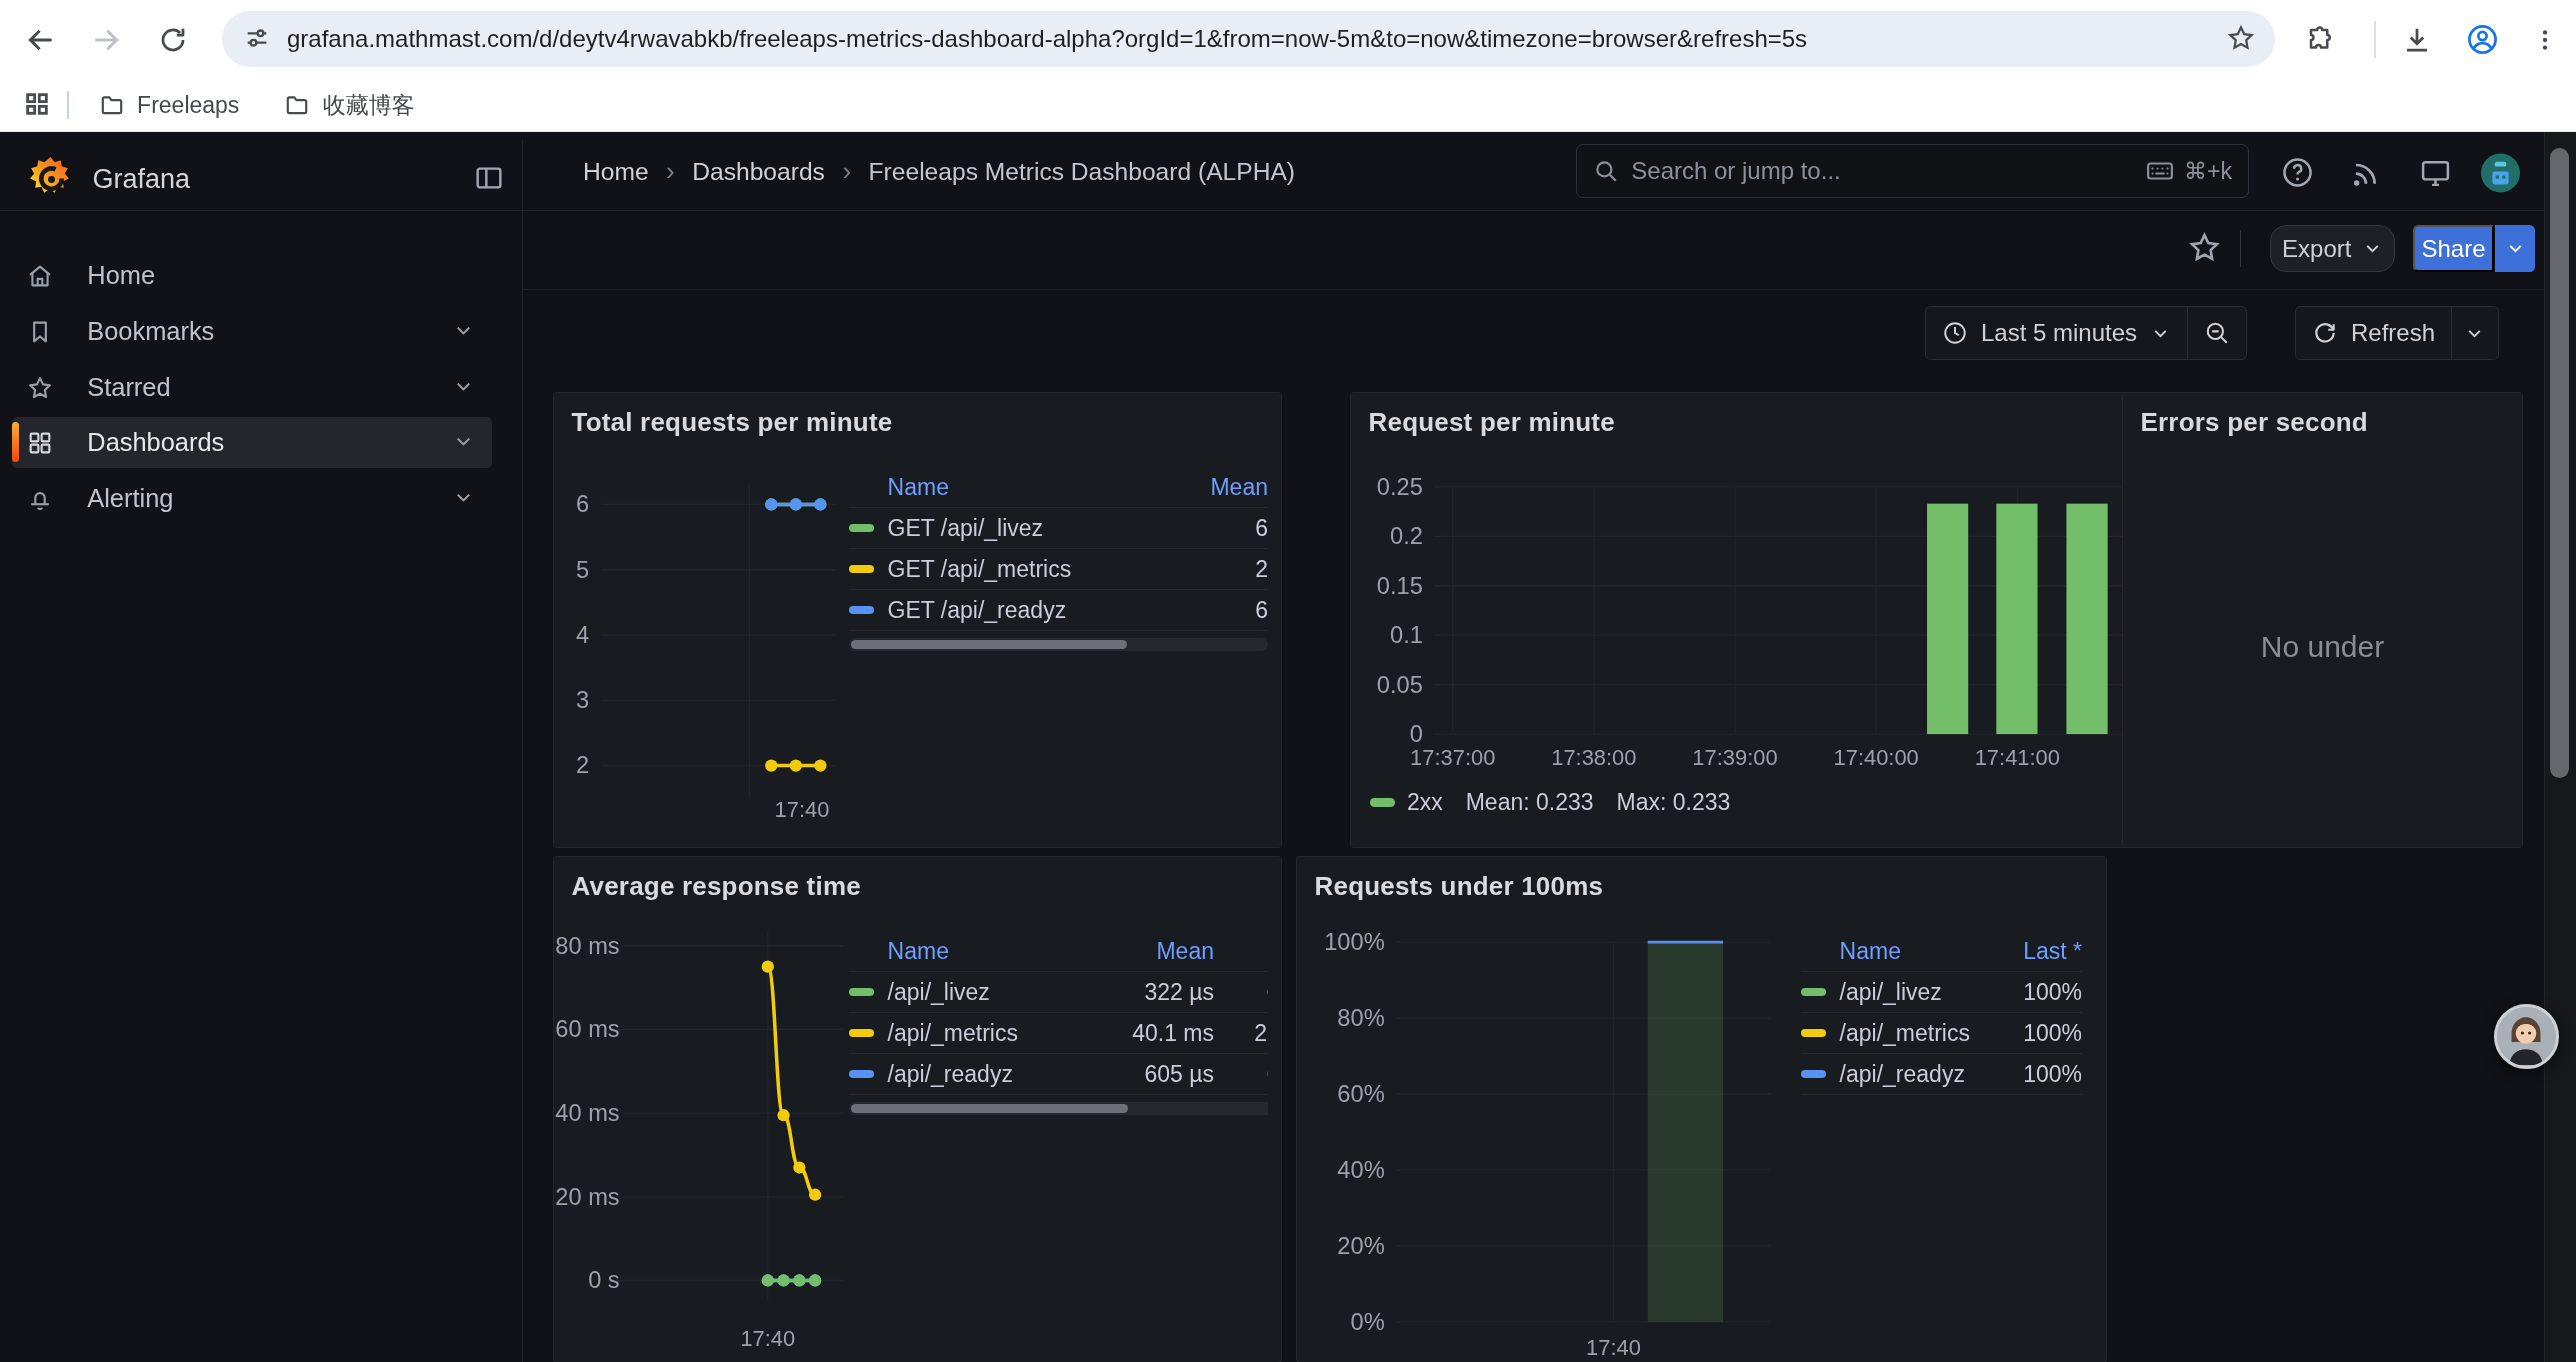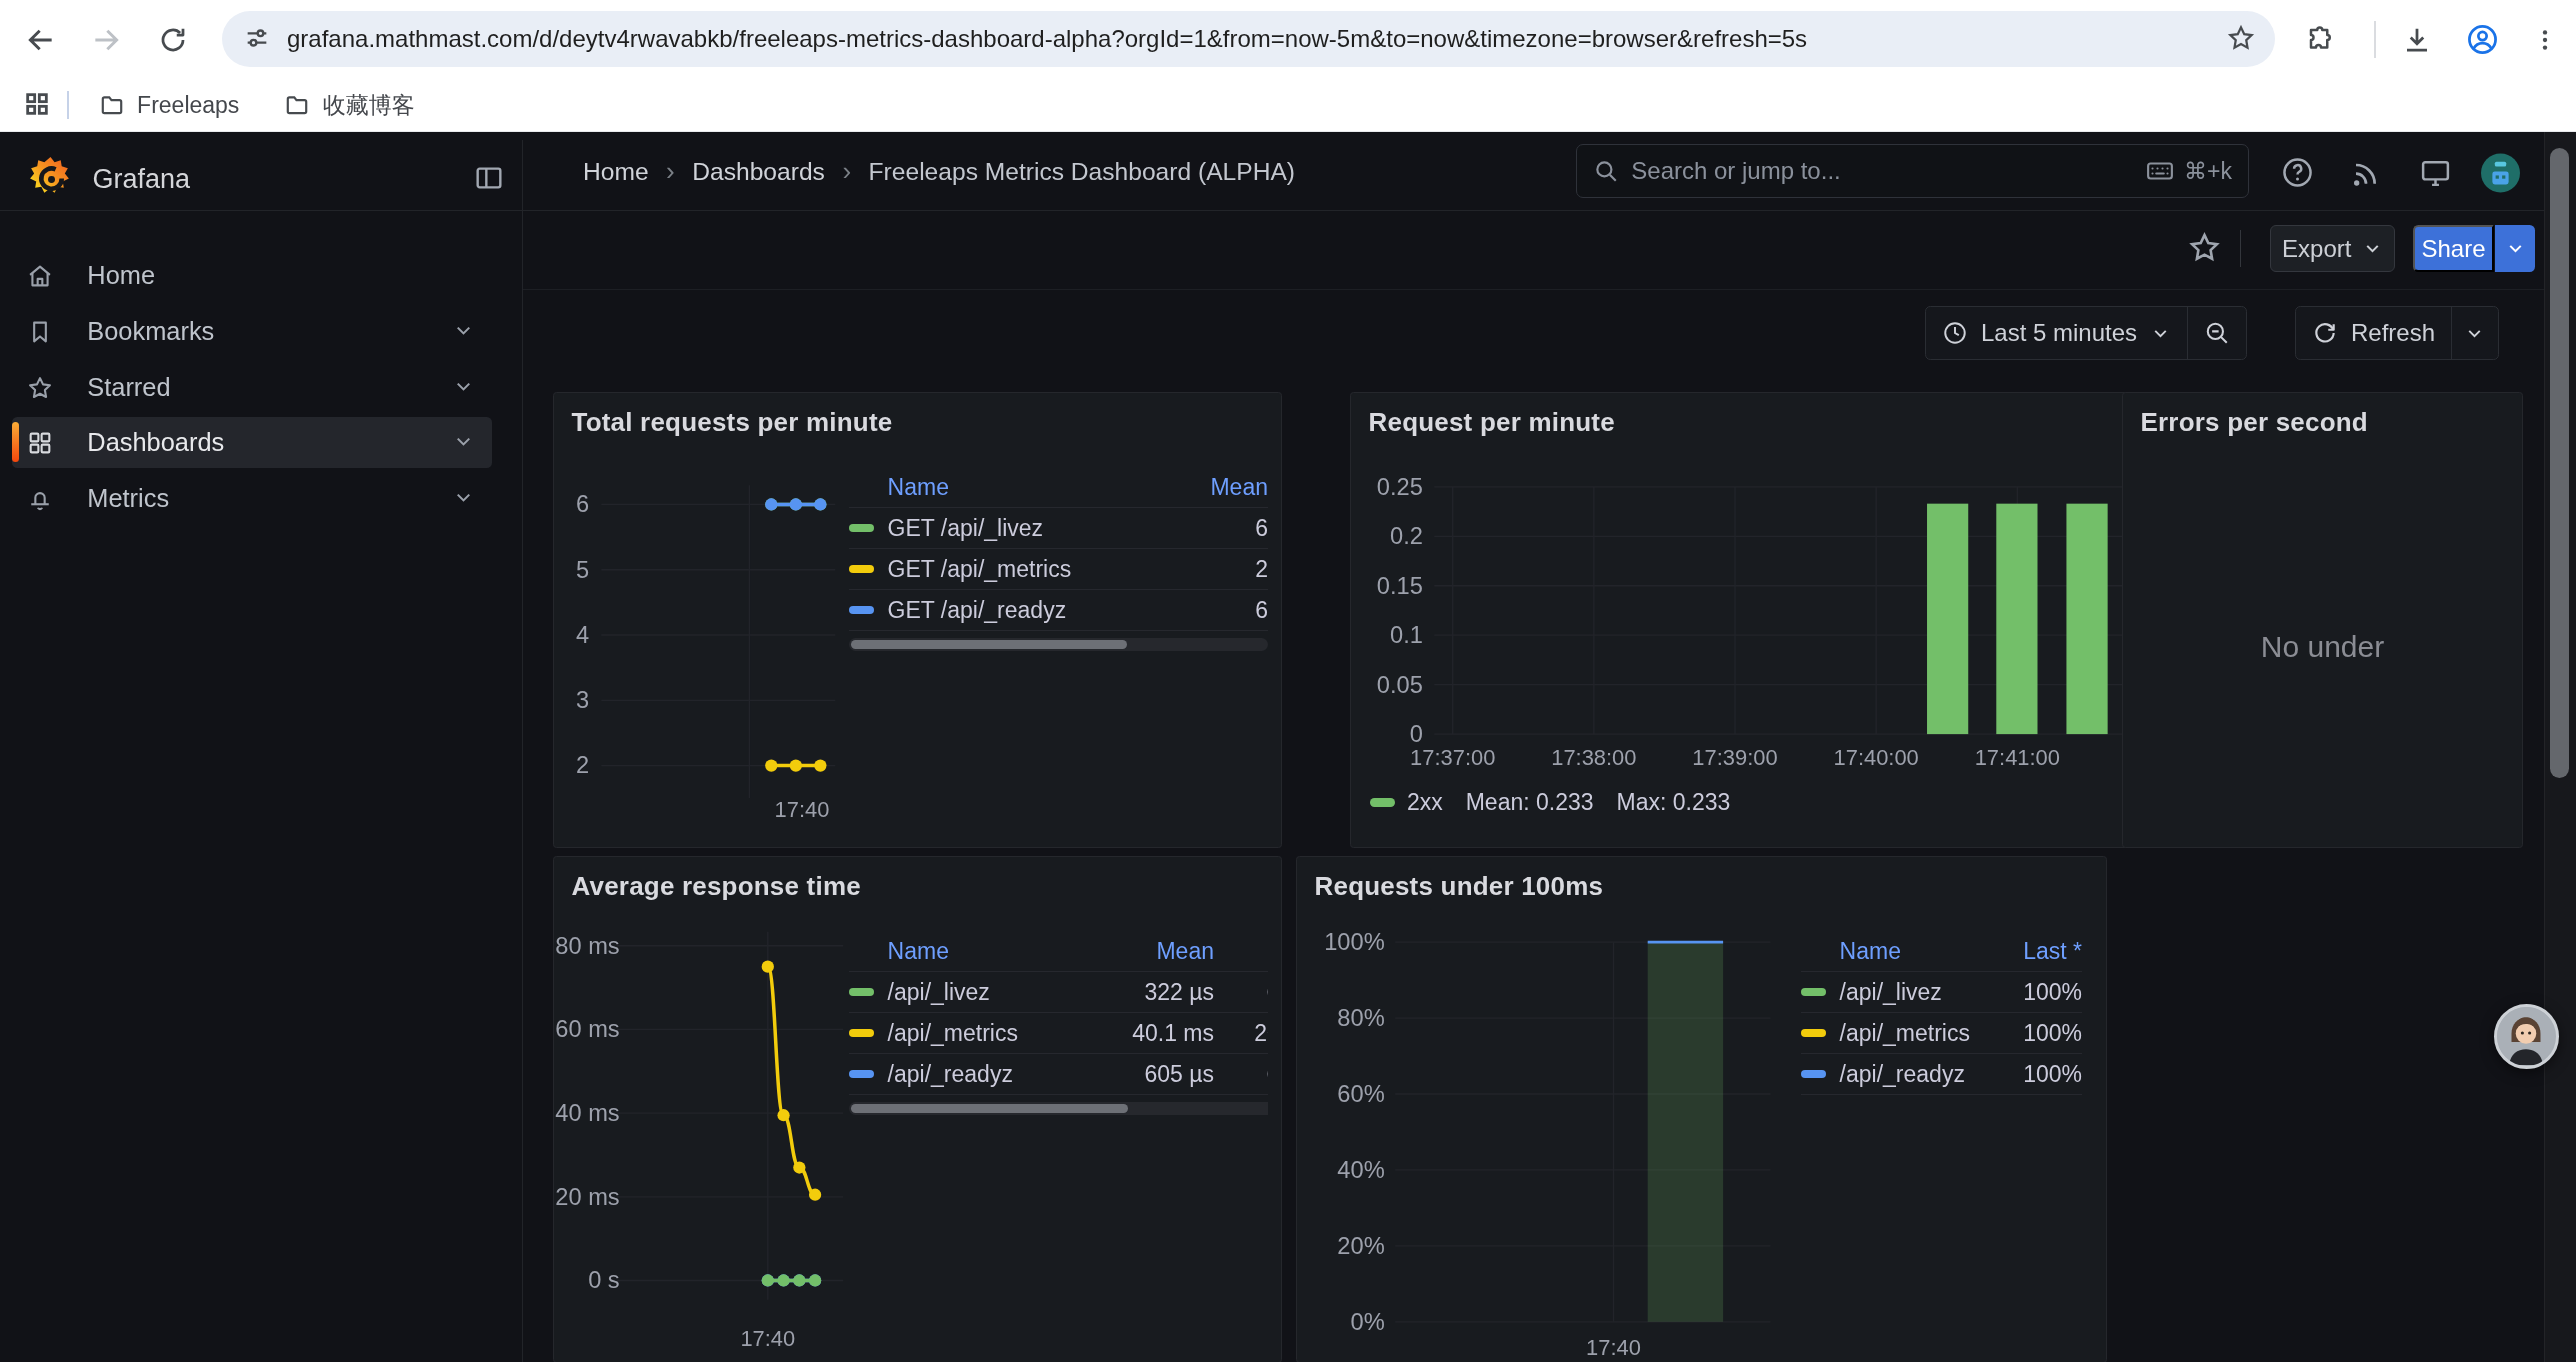--- a/index.html
+++ b/index.html
@@ -23,21 +23,21 @@
   #brand-label { font-size:27px; color:#D5D6DA; margin-left:17.5px; }
   #breadcrumb { position:absolute; left:583px; top:0; height:79px; display:flex; align-items:center; font-size:24.6px; }
   .crumb { color:#D0D3D9; } .crumb.dim { color:#C3C7CF; }
   .crumb-sep { color:#7b8087; margin:0 17.5px; font-size:26px; }
   #search-box { position:absolute; left:1576px; top:12.3px; width:673px; height:54px; background:#101216; border:0.9px solid #2f323a; border-radius:7px; display:flex; align-items:center; padding:0 16px; }
   #search-ph { color:#8b919c; font-size:24px; flex:1; margin-left:12.3px; }
   .kbd-hint { color:#8b919c; font-size:23px; display:flex; align-items:center; gap:8.8px; }
   .nav-right-ic { position:absolute; top:21px; width:39px; height:39px; display:flex; align-items:center; justify-content:center; }
 
   #subheader { position:absolute; left:523px; top:79px; width:2053px; height:79px; border-bottom:0.9px solid #1d1f24; }
-  .ghost-btn { position:absolute; height:47px; background:#1d2025; border:0.9px solid #34373e; border-radius:6px; color:#CDD0D6; font-size:24px; font-weight:500; display:flex; align-items:center; justify-content:center; gap:10.5px; }
+  .ghost-btn { position:absolute; height:47px; background:#1d2025; border:0.9px solid #34373e; border-radius:16px; color:#CDD0D6; font-size:24px; font-weight:500; display:flex; align-items:center; justify-content:center; gap:10.5px; }
   .blue-btn { position:absolute; height:47px; background:#3D71D9; border-radius:5.3px 0 0 5.3px; color:#fff; font-size:24px; font-weight:500; display:flex; align-items:center; justify-content:center; }
   .blue-btn-caret { position:absolute; height:47px; width:40px; background:#3D71D9; border-radius:0 5.3px 5.3px 0; border-left:0.9px solid rgba(17,18,23,.55); display:flex; align-items:center; justify-content:center; }
 
   
   .tool-group { position:absolute; height:54px; background:#15171c; border:0.9px solid #2a2d33; border-radius:5.3px; display:flex; align-items:center; color:#CFD2D9; font-size:24px; font-weight:500; }
   .tool-sect { display:flex; align-items:center; gap:13px; padding:0 16px; height:100%; }
   .tool-sep { width:0.9px; height:100%; background:#2a2d33; }
 
   
   #sidebar { position:absolute; left:0; top:79px; width:523px; height:1152px; border-right:0.9px solid #222429; }
@@ -291,21 +291,21 @@
           </svg></span>
       </div>
       <div class="side-item" style="top: 262px;">
         <span class="side-ic">
           <svg width="28" height="28" viewBox="0 0 24 24" fill="none" stroke="#9aa0aa" stroke-width="1.8" stroke-linejoin="round">
             <path d="M8 16.5V11a4 4 0 0 1 8 0v5.5"></path>
             <path d="M4.5 16.5h15"></path>
             <path d="M10.3 19.5a1.8 1.8 0 0 0 3.4 0"></path>
           </svg>
         </span>
-        <span class="lbl">Metrics</span>
+        <span class="lbl">Alerting</span>
         <span class="side-chev"><svg width="23" height="23" viewBox="0 0 24 24" fill="none" stroke="#9aa0aa" stroke-width="2.2">
             <path d="M6 9l6 6 6-6"></path>
           </svg></span>
       </div>
     </div>
 
   <div id="subheader">
     <span style="position:absolute;left:1664px;top:19px">
       <svg width="35" height="35" viewBox="0 0 24 24" fill="none" stroke="#9fa5af" stroke-width="1.8">
           <path d="M12 3.5l2.6 5.4 5.9.8-4.3 4.1 1 5.9-5.2-2.8-5.2 2.8 1-5.9L3.5 9.7l5.9-.8z"></path>

